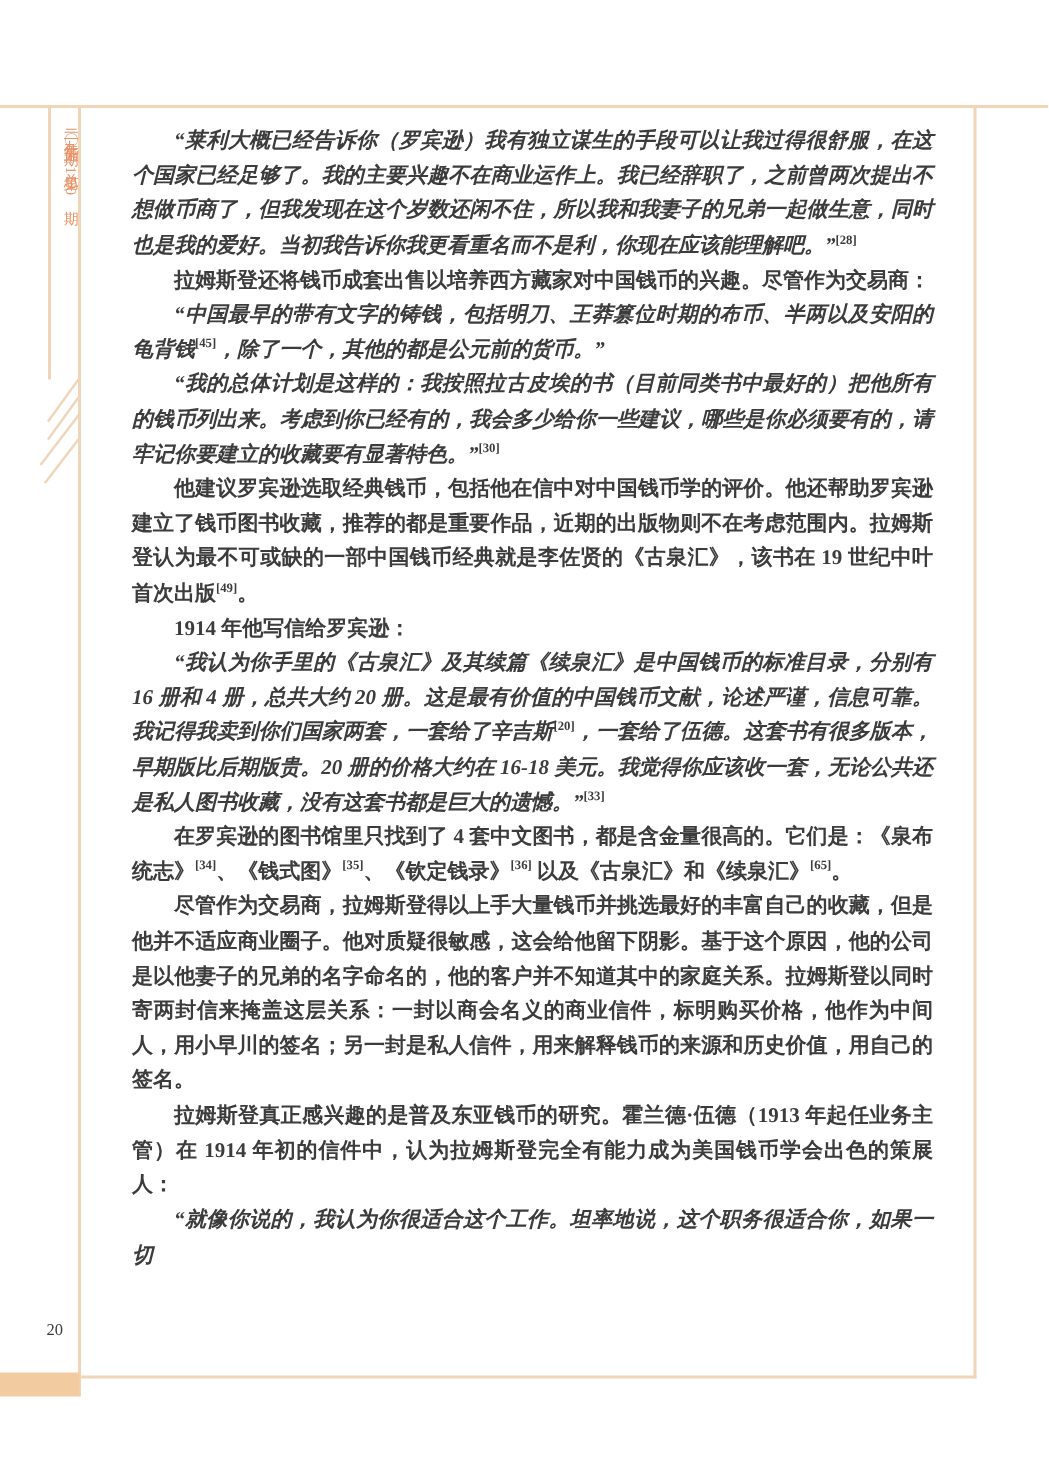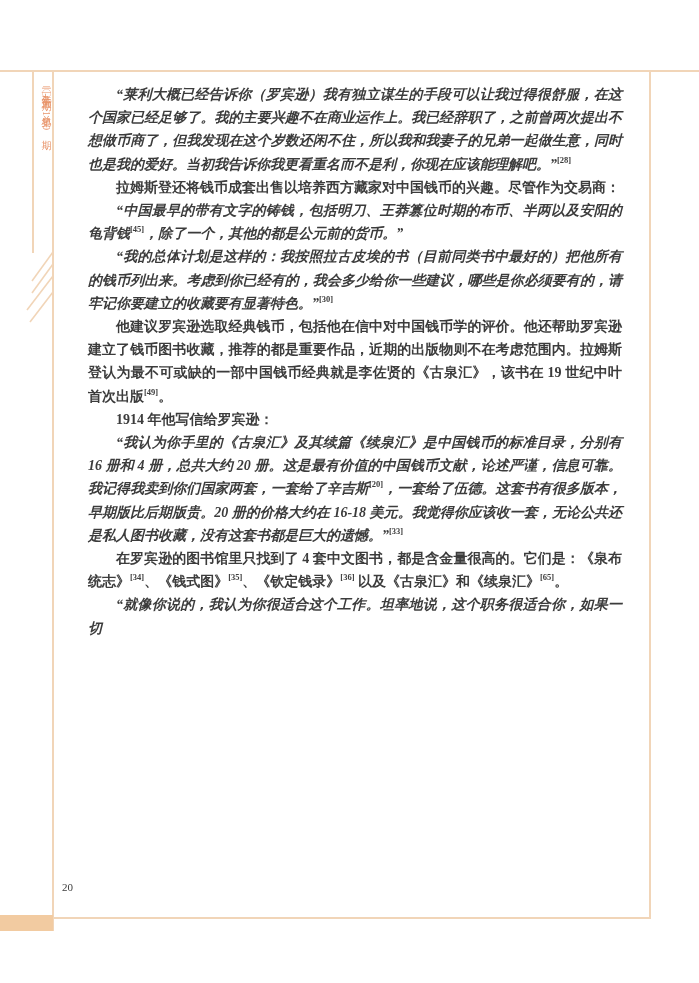--- a/index.html
+++ b/index.html
@@ -29,21 +29,21 @@
   .issue-label{
     position:absolute;left:33px;top:79px;width:20px;height:300px;
     writing-mode:vertical-rl;text-orientation:mixed;
     font-size:10px;letter-spacing:2px;
     color:var(--accent);
     text-align:left;
   }
   .hatch{position:absolute;left:20px;top:248px;}
   .page-number{
     position:absolute;left:18px;top:881px;width:24px;
-    font-size:11px;text-align:left;color:var(--ink);margin-left:44px;
+    font-size:11px;text-align:right;color:var(--ink);
   }
   .bottom-band{
     position:absolute;left:0;top:915px;width:53px;height:16px;
     background:var(--band);
   }
   .article{
     position:absolute;left:88px;top:83px;width:534px;
     font-size:14px;line-height:23.2px;
     text-align:justify;
   }
@@ -84,16 +84,18 @@
 
   <div class="article">
       <p class="quote">“莱利大概已经告诉你（罗宾逊）我有独立谋生的手段可以让我过得很舒服，在这个国家已经足够了。我的主要兴趣不在商业运作上。我已经辞职了，之前曾两次提出不想做币商了，但我发现在这个岁数还闲不住，所以我和我妻子的兄弟一起做生意，同时也是我的爱好。当初我告诉你我更看重名而不是利，你现在应该能理解吧。”<sup>[28]</sup></p>
       <p class="normal">拉姆斯登还将钱币成套出售以培养西方藏家对中国钱币的兴趣。尽管作为交易商：</p>
       <p class="quote">“中国最早的带有文字的铸钱，包括明刀、王莽篡位时期的布币、半两以及安阳的龟背钱<sup>[45]</sup>，除了一个，其他的都是公元前的货币。”</p>
       <p class="quote">“我的总体计划是这样的：我按照拉古皮埃的书（目前同类书中最好的）把他所有的钱币列出来。考虑到你已经有的，我会多少给你一些建议，哪些是你必须要有的，请牢记你要建立的收藏要有显著特色。”<sup>[30]</sup></p>
       <p class="normal">他建议罗宾逊选取经典钱币，包括他在信中对中国钱币学的评价。他还帮助罗宾逊建立了钱币图书收藏，推荐的都是重要作品，近期的出版物则不在考虑范围内。拉姆斯登认为最不可或缺的一部中国钱币经典就是李佐贤的《古泉汇》，该书在 19 世纪中叶首次出版<sup>[49]</sup>。</p>
       <p class="normal">1914 年他写信给罗宾逊：</p>
       <p class="quote">“我认为你手里的《古泉汇》及其续篇《续泉汇》是中国钱币的标准目录，分别有 16 册和 4 册，总共大约 20 册。这是最有价值的中国钱币文献，论述严谨，信息可靠。我记得我卖到你们国家两套，一套给了辛吉斯<sup>[20]</sup>，一套给了伍德。这套书有很多版本，早期版比后期版贵。20 册的价格大约在 16-18 美元。我觉得你应该收一套，无论公共还是私人图书收藏，没有这套书都是巨大的遗憾。”<sup>[33]</sup></p>
       <p class="normal">在罗宾逊的图书馆里只找到了 4 套中文图书，都是含金量很高的。它们是：《泉布统志》<sup>[34]</sup>、《钱式图》<sup>[35]</sup>、《钦定钱录》<sup>[36]</sup> 以及《古泉汇》和《续泉汇》<sup>[65]</sup>。</p>
+      <p class="normal">尽管作为交易商，拉姆斯登得以上手大量钱币并挑选最好的丰富自己的收藏，但是他并不适应商业圈子。他对质疑很敏感，这会给他留下阴影。基于这个原因，他的公司是以他妻子的兄弟的名字命名的，他的客户并不知道其中的家庭关系。拉姆斯登以同时寄两封信来掩盖这层关系：一封以商会名义的商业信件，标明购买价格，他作为中间人，用小早川的签名；另一封是私人信件，用来解释钱币的来源和历史价值，用自己的签名。</p>
+      <p class="normal">拉姆斯登真正感兴趣的是普及东亚钱币的研究。霍兰德·伍德（1913 年起任业务主管）在 1914 年初的信件中，认为拉姆斯登完全有能力成为美国钱币学会出色的策展人：</p>
       <p class="quote">“就像你说的，我认为你很适合这个工作。坦率地说，这个职务很适合你，如果一切</p>
     </div>
 
 </div>
 
 </body></html>

